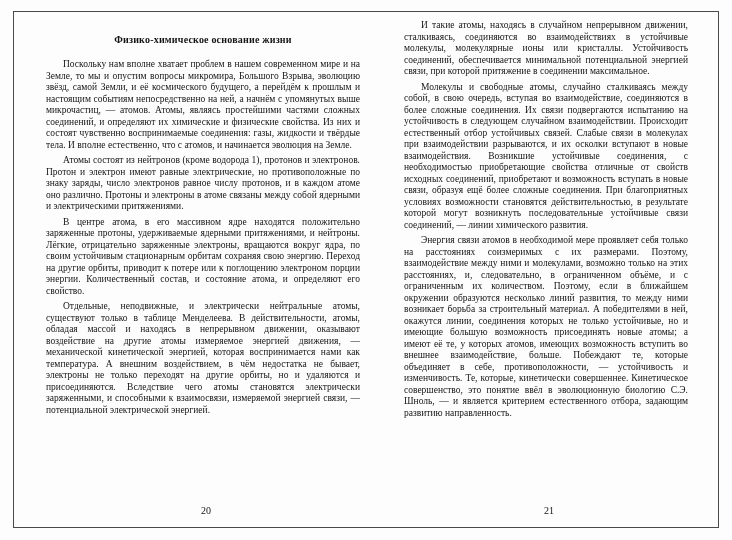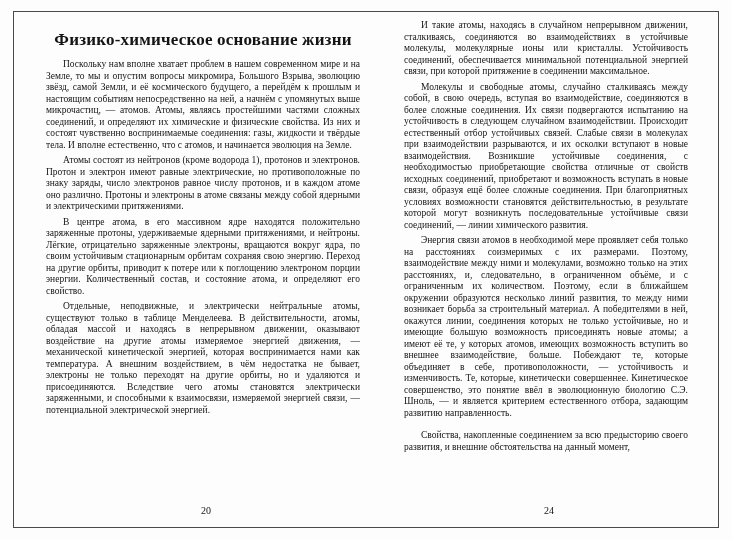--- a/index.html
+++ b/index.html
@@ -39,21 +39,21 @@
     width: 50%;
     padding: 0 2px 0 28px;
   }
   .page.right {
     width: 50%;
     padding: 4px 26px 0 34px;
   }
   .chapter-title {
     margin: 21px 6px 13px 6px;
     text-align: center;
-    font-size: 17px;
+    font-size: 10px;
     font-weight: bold;
     letter-spacing: 0.2px;
     line-height: 13px;
   }
   .body-text {
     font-size: 9.5px;
     line-height: 11.5px;
     text-align: justify;
   }
   .para {
@@ -91,20 +91,19 @@
           <p class="para">Отдельные, неподвижные, и электрически нейтральные атомы, существуют только в таблице Менделеева. В действительности, атомы, обладая массой и находясь в непрерывном движении, оказывают воздействие на другие атомы измеряемое энергией движения, — механической кинетической энергией, которая воспринимается нами как температура. А внешним воздействием, в чём недостатка не бывает, электроны не только переходят на другие орбиты, но и удаляются и присоединяются. Вследствие чего атомы становятся электрически заряженными, и способными к взаимосвязи, измеряемой энергией связи, — потенциальной электрической энергией.</p>
         </div>
         <div class="page-number">20</div>
       </div>
 
       <div class="page right">
         <div class="body-text">
           <p class="para">И такие атомы, находясь в случайном непрерывном движении, сталкиваясь, соединяются во взаимодействиях в устойчивые молекулы, молекулярные ионы или кристаллы. Устойчивость соединений, обеспечивается минимальной потенциальной энергией связи, при которой притяжение в соединении максимальное.</p>
           <p class="para">Молекулы и свободные атомы, случайно сталкиваясь между собой, в свою очередь, вступая во взаимодействие, соединяются в более сложные соединения. Их связи подвергаются испытанию на устойчивость в следующем случайном взаимодействии. Происходит естественный отбор устойчивых связей. Слабые связи в молекулах при взаимодействии разрываются, и их осколки вступают в новые взаимодействия. Возникшие устойчивые соединения, с необходимостью приобретающие свойства отличные от свойств исходных соединений, приобретают и возможность вступать в новые связи, образуя ещё более сложные соединения. При благоприятных условиях возможности становятся действительностью, в результате которой могут возникнуть последовательные устойчивые связи соединений, — линии химического развития.</p>
           <p class="para">Энергия связи атомов в необходимой мере проявляет себя только на расстояниях соизмеримых с их размерами. Поэтому, взаимодействие между ними и молекулами, возможно только на этих расстояниях, и, следовательно, в ограниченном объёме, и с ограниченным их количеством. Поэтому, если в ближайшем окружении образуются несколько линий развития, то между ними возникает борьба за строительный материал. А победителями в ней, окажутся линии, соединения которых не только устойчивые, но и имеющие большую возможность присоединять новые атомы; а имеют её те, у которых атомов, имеющих возможность вступить во внешнее взаимодействие, больше. Побеждают те, которые объединяет в себе, противоположности, — устойчивость и изменчивость. Те, которые, кинетически совершеннее. Кинетическое совершенство, это понятие ввёл в эволюционную биологию С.Э. Шноль, — и является критерием естественного отбора, задающим развитию направленность.</p>
-          <p class="para gap-before">Свойства, накопленные соединением за всю предысторию своего развития, и внешние обстоятельства на данный момент,</p>
         </div>
-        <div class="page-number">24</div>
+        <div class="page-number">21</div>
       </div>
 
     </div>
   </div>
 </div>
 
 </body></html>

